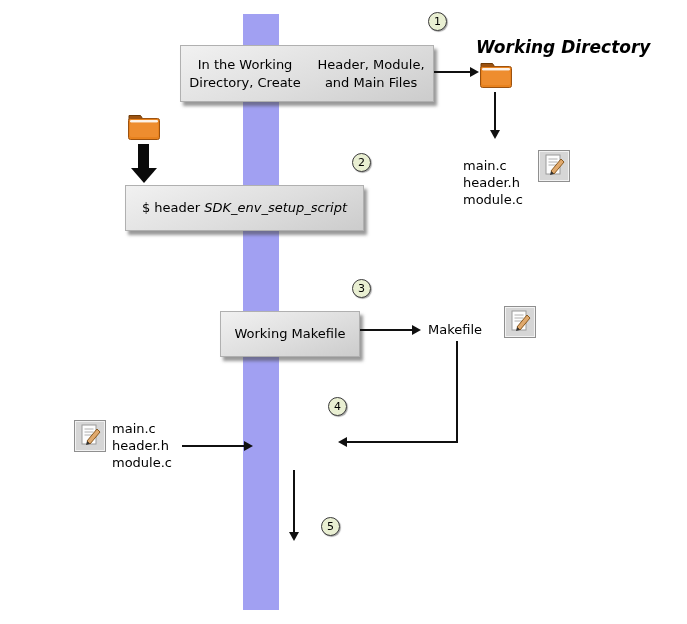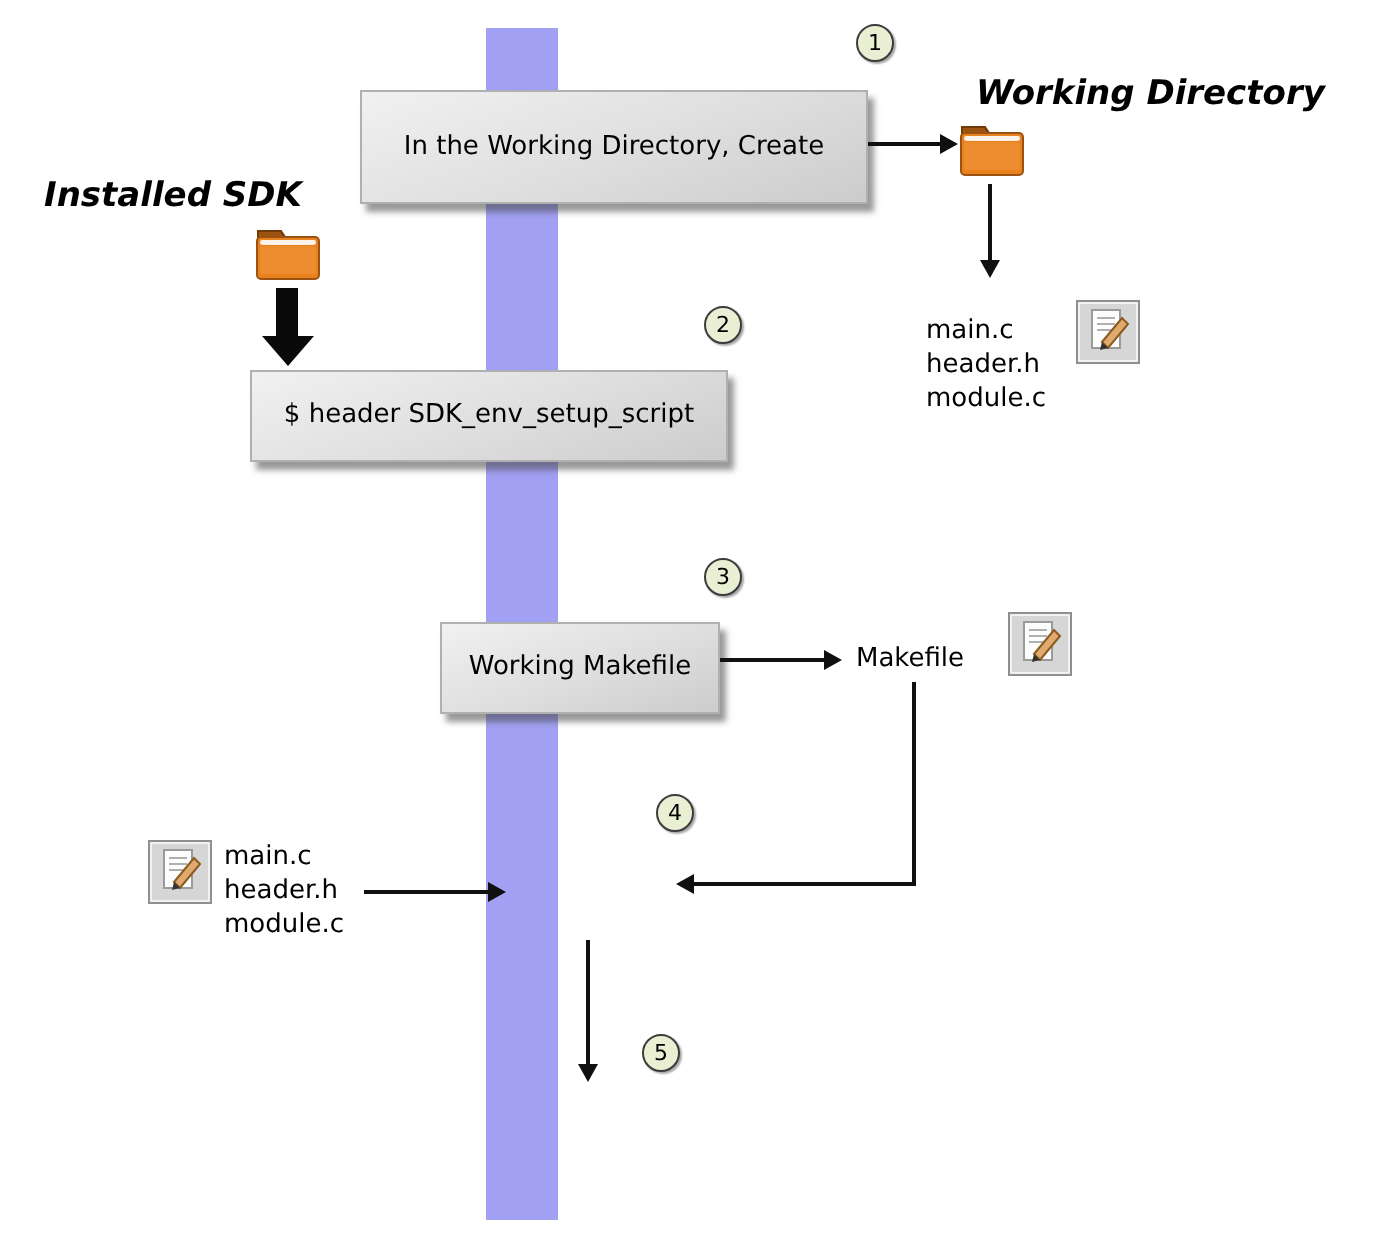--- a/index.html
+++ b/index.html
@@ -15,21 +15,21 @@
   .label{position:absolute;font-size:13px;white-space:nowrap;}
   .hline{position:absolute;height:2px;background:#101010;}
   .vline{position:absolute;width:2px;background:#101010;}
   .ah{position:absolute;width:0;height:0;}
   .ah-right{border-top:5px solid transparent;border-bottom:5px solid transparent;border-left:9px solid #101010;}
   .ah-left{border-top:5px solid transparent;border-bottom:5px solid transparent;border-right:9px solid #101010;}
   .ah-down{border-left:5px solid transparent;border-right:5px solid transparent;border-top:9px solid #101010;}
   .fat-shaft{position:absolute;background:#0a0a0a;}
   .fat-head{position:absolute;width:0;height:0;border-left:13px solid transparent;border-right:13px solid transparent;border-top:15px solid #0a0a0a;}
   .icon{position:absolute;line-height:0;}
-  .it{}
+  .it{font-style:italic;}
 </style>
 </head>
 <body>
 
 <div class="canvas">
 
   <div class="band"></div>
 
   <div class="stepnum" style="left:428px;top:12px;">
       <span>1</span>
@@ -40,25 +40,25 @@
   <div class="stepnum" style="left:352px;top:279px;">
       <span>3</span>
     </div>
   <div class="stepnum" style="left:328px;top:397px;">
       <span>4</span>
     </div>
   <div class="stepnum" style="left:321px;top:517px;">
       <span>5</span>
     </div>
 
-  <div class="heading" style="left:488px;top:37px;">Working Directory</div>
-  <div class="heading" style="left:22px;top:88px;">Installed SDK</div>
+  <div class="heading" style="left:476px;top:37px;">Working Directory</div>
 
   <div class="pbox" style="left:180px;top:45px;width:252px;height:55px;">
     <div>In the Working Directory, Create</div>
+    <div>Header, Module, and Main Files</div>
   </div>
 
   <div class="hline" style="left:434px;top:71px;width:36px;"></div>
   <div class="ah ah-right" style="left:470px;top:67px;"></div>
 
   <div class="icon" style="left:479px;top:60px;">
     <svg width="34" height="30" viewBox="0 0 34 30">
       <path d="M2 8 L2 3.5 L13.5 3.5 L16.5 8 Z" fill="#9c5210" stroke="#6e3a06" stroke-width="1"></path>
       <rect x="1.5" y="6.5" width="31" height="21" rx="2" fill="#e8821e" stroke="#9c5210" stroke-width="1"></rect>
       <rect x="3" y="8" width="28" height="2.5" rx="1.2" fill="#ffffff" opacity="0.9"></rect>

